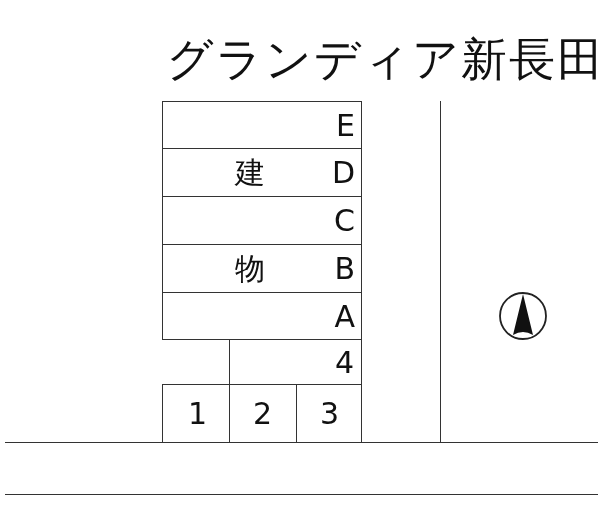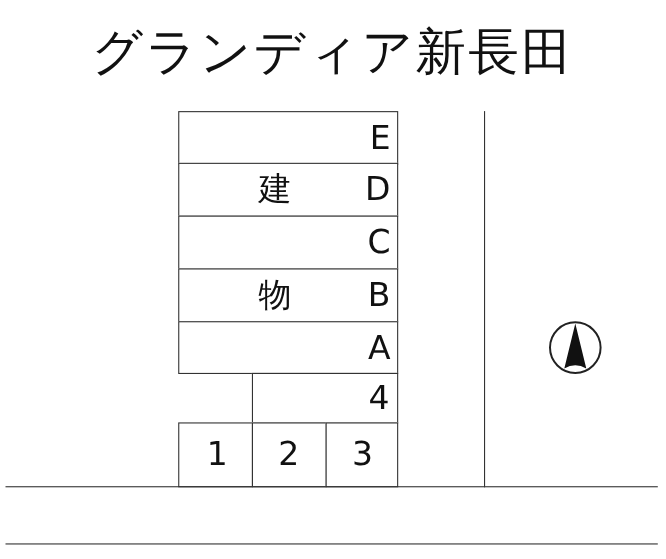--- a/index.html
+++ b/index.html
@@ -1,18 +1,18 @@
 <!DOCTYPE html>
 <html><head>
 <meta charset="utf-8">
 <style>
   html, body { margin: 0; padding: 0; background: #ffffff; }
   body { width: 605px; height: 508px; position: relative; overflow: hidden;
          font-family: "DejaVu Sans", "Liberation Sans", sans-serif; color: #111; }
-  .title { position: absolute; left: 0; top: 12px; width: 605px; text-align: center;
+  .title { position: absolute; left: 0; top: 24px; width: 605px; text-align: right;
            font-size: 46px; letter-spacing: 2px; font-weight: 400; color: #111; line-height: 70px; }
   .box { position: absolute; border: 1.5px solid #333; box-sizing: border-box; background: #fff; }
   .lbl { position: absolute; font-size: 30px; line-height: 30px; color: #111; }
   .line-h { position: absolute; height: 0; border-top: 1.5px solid #333; }
   .line-v { position: absolute; width: 0; border-left: 1.5px solid #333; }
   .compass { position: absolute; left: 498px; top: 291px; width: 50px; height: 50px; }
 </style>
 </head>
 <body>
 

